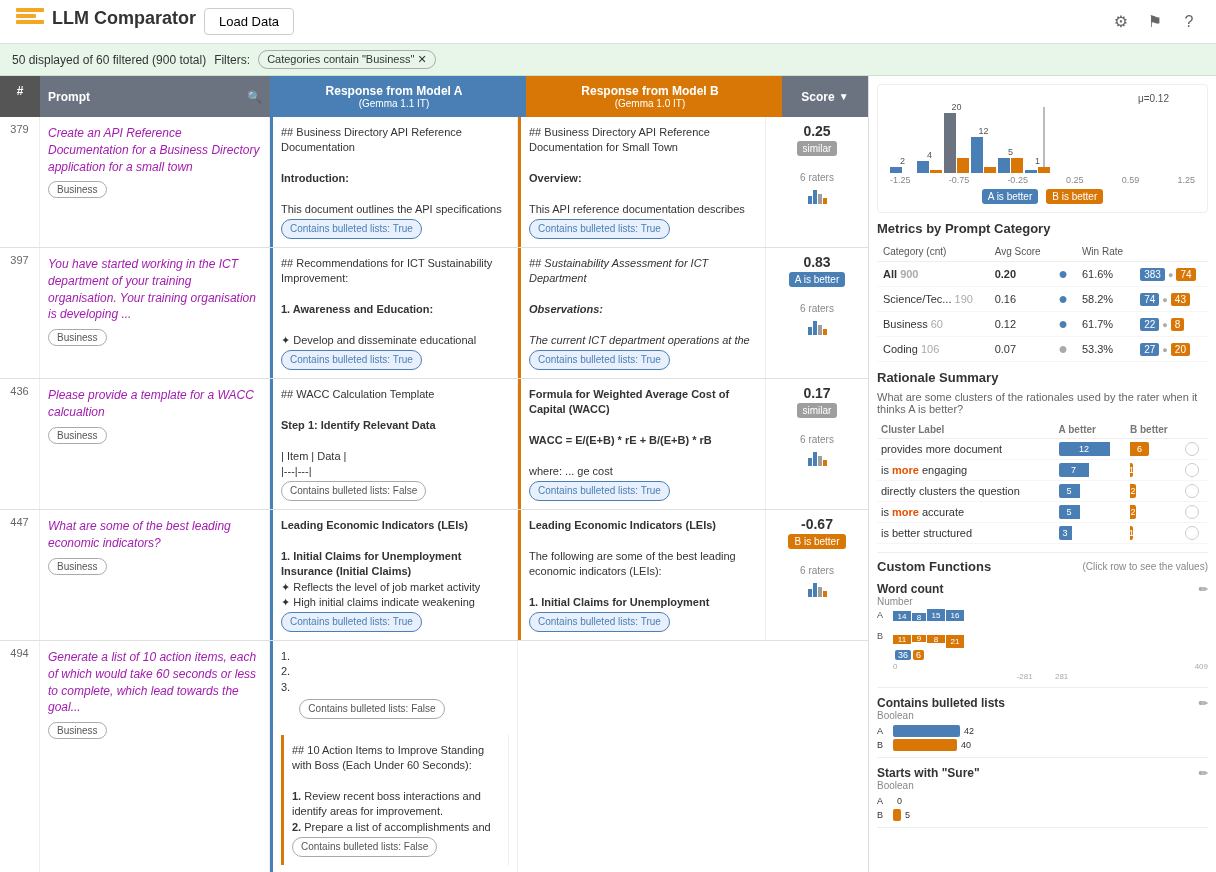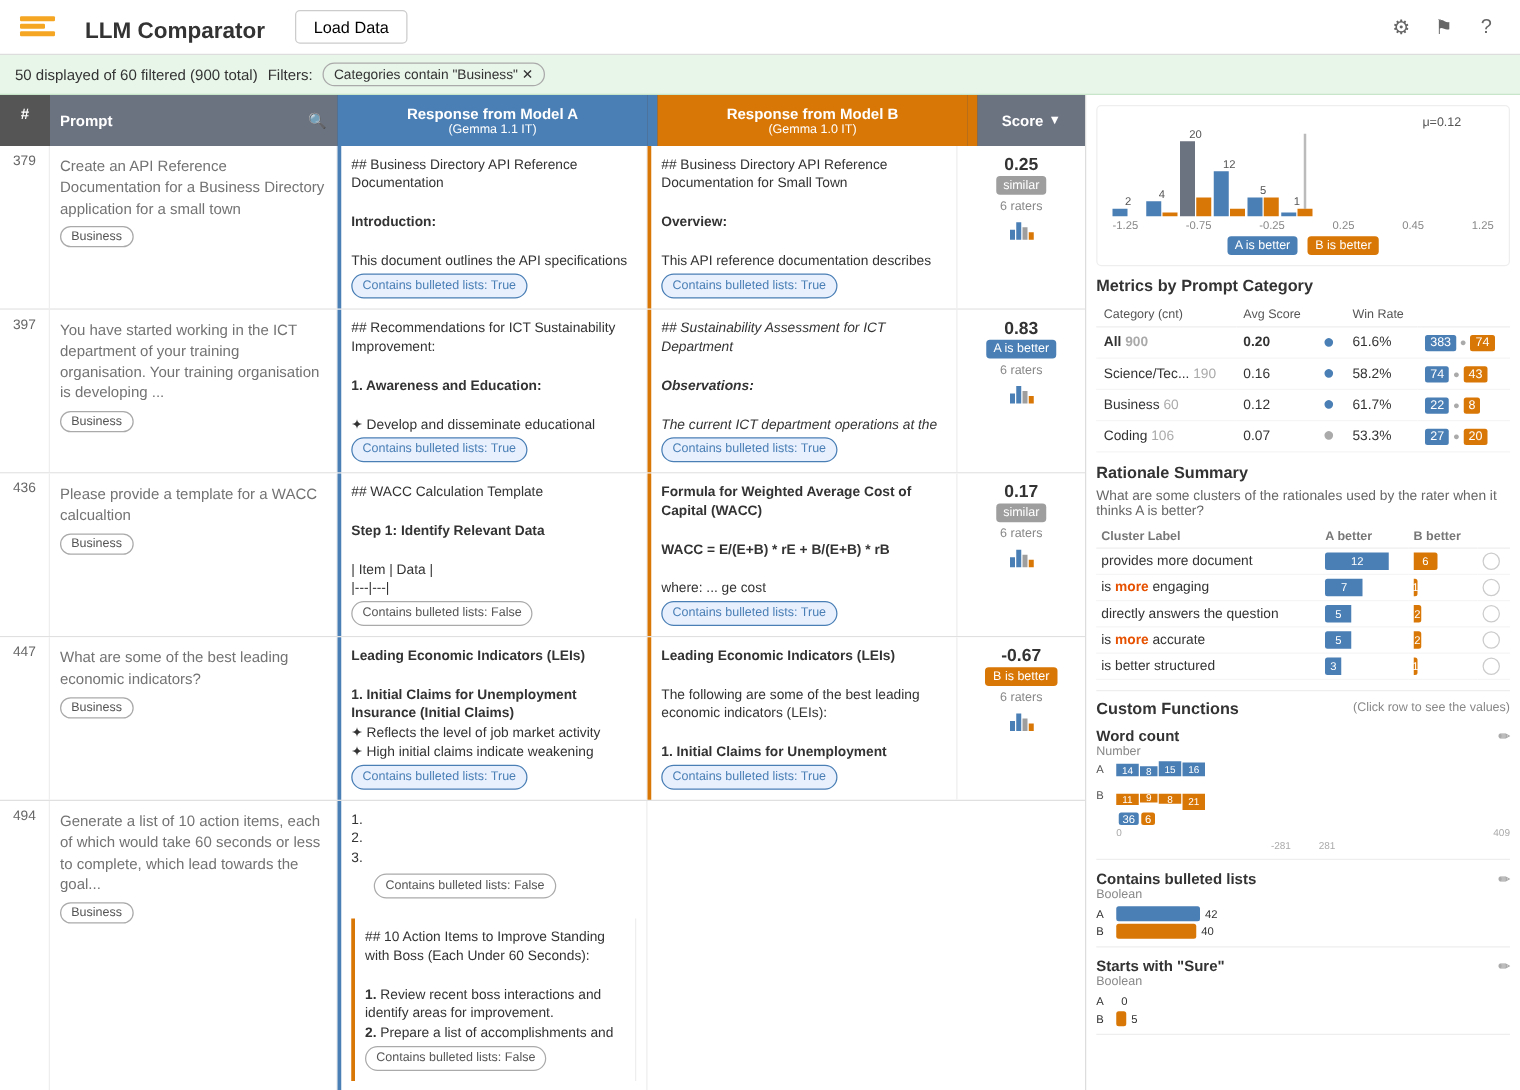--- a/index.html
+++ b/index.html
@@ -1,20 +1,20 @@
 <!DOCTYPE html>
 <html><head>
   <meta charset="utf-8">
   <style>
     * { box-sizing: border-box; margin: 0; padding: 0; }
     body { font-family: Arial, sans-serif; font-size: 12px; background: #f5f5f5; color: #333; overflow: hidden; }
     
     
     .header { display: flex; align-items: center; padding: 8px 16px; background: white; border-bottom: 1px solid #ddd; height: 44px; }
-    .header-logo { display: flex; align-items: flex-end; gap: 24px; font-size: 18px; font-weight: bold; color: #333; flex: 1; }
+    .header-logo { display: flex; align-items: flex-start; gap: 8px; font-size: 18px; font-weight: bold; color: #333; flex: 1; }
     .logo-icon { width: 28px; height: 22px; display: flex; flex-direction: column; gap: 2px; }
     .logo-line { height: 4px; background: #f5a623; border-radius: 1px; }
     .logo-line:nth-child(1) { width: 28px; }
     .logo-line:nth-child(2) { width: 20px; }
     .logo-line:nth-child(3) { width: 28px; }
     .load-data-btn { padding: 5px 14px; border: 1px solid #ccc; border-radius: 4px; background: white; cursor: pointer; font-size: 13px; }
     .header-icons { display: flex; gap: 12px; align-items: center; }
     .header-icon { width: 22px; height: 22px; display: flex; align-items: center; justify-content: center; cursor: pointer; color: #666; font-size: 16px; }
 
     
@@ -35,32 +35,32 @@
     .th-model-b { flex: 0 0 248px; padding: 8px; background: #d97706; display: flex; flex-direction: column; align-items: center; text-align: center; }
     .th-score { flex: 1; padding: 8px; background: #6b7280; display: flex; align-items: center; justify-content: center; }
     .th-subtitle { font-size: 10px; font-weight: normal; }
     .search-icon-small { font-size: 12px; cursor: pointer; opacity: 0.8; }
 
     
     .table-body { overflow-y: auto; flex: 1; }
     .table-row { display: flex; border-bottom: 1px solid #e0e0e0; background: white; }
     .cell-num { width: 40px; padding: 6px 4px; text-align: center; color: #666; border-right: 1px solid #eee; flex-shrink: 0; font-size: 11px; }
     .cell-prompt { flex: 0 0 230px; padding: 8px; border-right: 1px solid #eee; font-size: 12px; color: #1a73e8; }
-    .cell-prompt .prompt-text { color: #737373; line-height: 1.4; }
+    .cell-prompt .prompt-text { color: #a21caf; line-height: 1.4; font-style: italic; }
     .cell-prompt .category-badge { display: inline-block; margin-top: 6px; padding: 2px 8px; border-radius: 10px; border: 1px solid #aaa; font-size: 10px; color: #555; }
     .cell-response { flex: 0 0 248px; padding: 8px; border-right: 1px solid #eee; font-size: 11px; line-height: 1.4; color: #333; overflow: hidden; position: relative; }
     .cell-response .contains-badge { display: inline-block; margin-top: 4px; padding: 2px 8px; border-radius: 10px; border: 1px solid #aaa; font-size: 10px; color: #555; background: white; }
     .cell-response .contains-badge.true-badge { background: #e8f0fe; border-color: #4a7fb5; color: #4a7fb5; }
     .cell-score { flex: 1; padding: 6px 4px; display: flex; flex-direction: column; align-items: center; }
     .score-value { font-size: 14px; font-weight: bold; color: #333; }
     .score-badge { padding: 2px 6px; border-radius: 3px; font-size: 10px; margin-top: 2px; }
     .score-badge.similar { background: #9e9e9e; color: white; }
     .score-badge.a-better { background: #4a7fb5; color: white; }
     .score-badge.b-better { background: #d97706; color: white; }
-    .rater-info { font-size: 10px; color: #888; margin-top: 4px; text-align: left; }
+    .rater-info { font-size: 10px; color: #888; margin-top: 16px; text-align: left; }
     .mini-bar { display: flex; gap: 1px; margin-top: 3px; align-items: flex-end; height: 18px; }
     .mini-bar-seg { width: 4px; background: #9e9e9e; }
 
     
     .right-panel { flex: 1; background: white; border-left: 1px solid #ddd; overflow-y: auto; padding: 8px; }
     
     
     .score-chart { border: 1px solid #eee; border-radius: 4px; padding: 8px; margin-bottom: 8px; }
     .chart-legend { display: flex; gap: 8px; justify-content: center; margin-top: 4px; font-size: 10px; }
     .legend-a { background: #4a7fb5; color: white; padding: 2px 6px; border-radius: 3px; }
@@ -367,21 +367,21 @@
       <div style="width:12px;height:3px;background:#4a7fb5;"></div>
       <div style="width:12px;height:6px;background:#d97706;"></div>
     </div>
   </div>
           </div>
         <div style="display:flex;justify-content:space-between;font-size:9px;color:#888;padding:0 4px;margin-top:2px;">
           <span>-1.25</span>
             <span>-0.75</span>
             <span>-0.25</span>
             <span>0.25</span>
-            <span>0.45</span>
+            <span>0.59</span>
             <span>1.25</span>
         </div>
         <div class="chart-legend">
           <span class="legend-a">A is better</span>
           <span class="legend-b">B is better</span>
         </div>
       </div>
     </div>
 
     <div>
@@ -484,21 +484,21 @@
     <td>
       <div class="rationale-bar-group">
         <div class="r-bar-b" style="width:3px;">1</div>
       </div>
     </td>
     <td>
       <div class="r-circle"></div>
     </td>
   </tr>
             <tr>
-    <td>directly answers the question</td>
+    <td>directly clusters the question</td>
     <td>
       <div class="rationale-bar-group">
         <div class="r-bar-a" style="width:21px;">5</div>
       </div>
     </td>
     <td>
       <div class="rationale-bar-group">
         <div class="r-bar-b" style="width:6px;">2</div>
       </div>
     </td>

